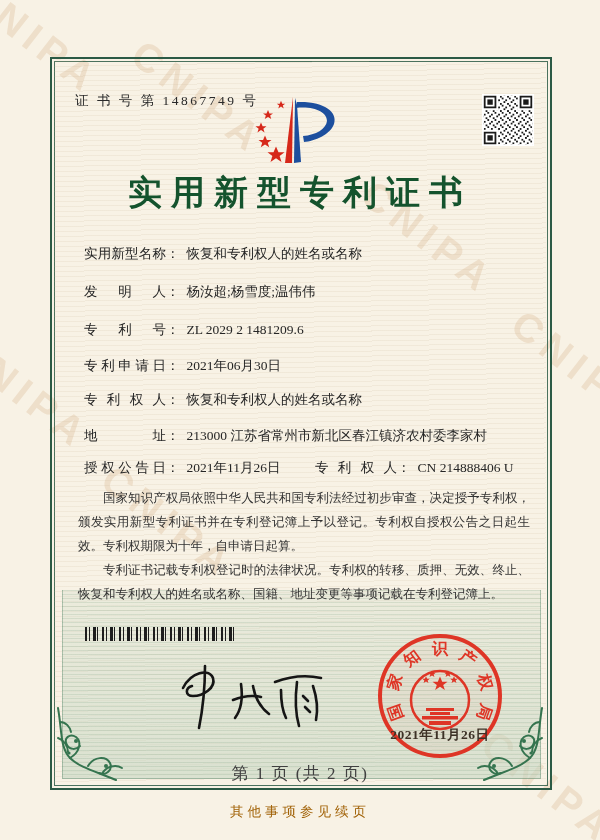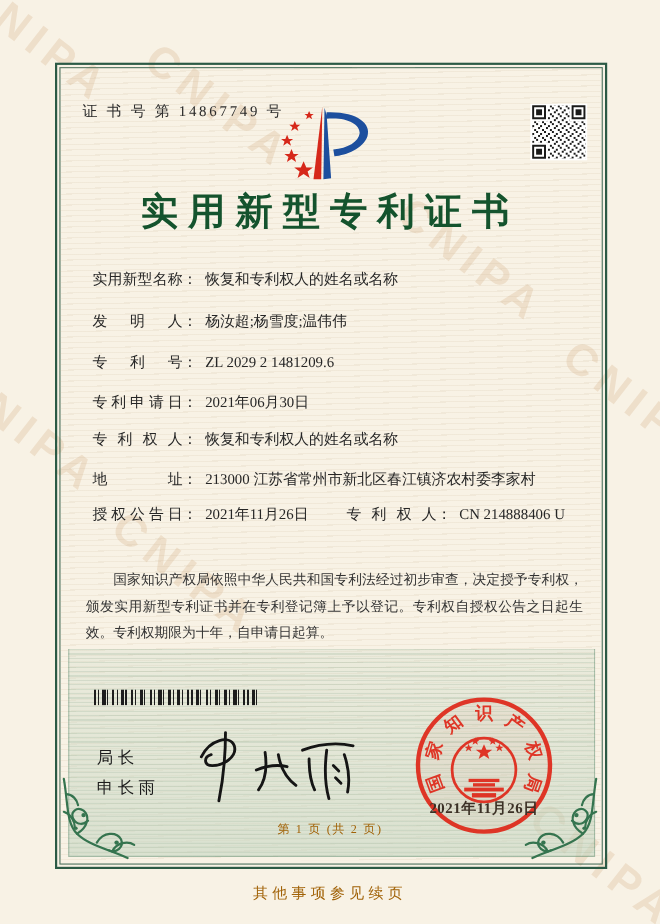--- a/index.html
+++ b/index.html
@@ -50,21 +50,21 @@
   .fields{position:absolute;left:84px;top:243px;width:450px;font-size:13.5px;color:#262626;}
   .frow{position:absolute;left:0;white-space:nowrap;}
   .flabel{
     display:inline-block;width:82px;vertical-align:bottom;
     text-align:justify;text-align-last:justify;
   }
   .fcolon{margin-right:7px;}
   .fgroup2{position:absolute;left:231px;top:0;white-space:nowrap;}
   .body-text{
     position:absolute;left:78px;top:486px;width:452px;
-    font-size:12.5px;line-height:24px;text-align:justify;color:#333;margin-top:29px;
+    font-size:12.5px;line-height:24px;text-align:justify;color:#333;
   }
   .body-text p{margin:0;text-indent:2em;}
   .barcode{
     position:absolute;left:85px;top:627px;width:152px;height:14px;
     background:repeating-linear-gradient(90deg,
       #1d1d1d 0 2px, transparent 2px 4px,
       #1d1d1d 4px 5px, transparent 5px 8px,
       #1d1d1d 8px 11px, transparent 11px 12px,
       #1d1d1d 12px 13px, transparent 13px 17px);
   }
@@ -73,22 +73,22 @@
     font-family:"Liberation Sans","DejaVu Sans",sans-serif;
     font-size:15px;font-weight:500;letter-spacing:4px;line-height:27px;color:#1c1c1c;
   }
   .signature{position:absolute;left:165px;top:660px;}
   .seal{position:absolute;left:372px;top:628px;}
   .seal-date{
     position:absolute;left:366px;top:726px;width:148px;text-align:center;
     font-size:13.5px;font-weight:700;letter-spacing:.5px;color:#3c3126;
   }
   .page-info{
-    position:absolute;left:0;top:746px;width:600px;text-align:center;
-    font-size:11px;letter-spacing:1.5px;color:#a16207;
+    position:absolute;left:0;top:762px;width:600px;text-align:center;
+    font-size:17px;letter-spacing:1.5px;color:#404040;
   }
   .continuation{
     position:absolute;left:0;top:803px;width:600px;text-align:center;
     font-size:13.5px;letter-spacing:4px;color:#a16207;
   }
   .corner{position:absolute;z-index:2;}
   .corner-left{left:54px;top:704px;}
   .corner-right{left:458px;top:704px;transform:scaleX(-1);}
 </style>
 </head>
@@ -207,28 +207,25 @@
       <div class="frow" style="top:216px">
         <span class="flabel">授权公告日</span><span class="fcolon">：</span><span class="fval">2021年11月26日</span>
         <span class="fgroup2">
           <span class="flabel">专利权人</span><span class="fcolon">：</span><span class="fval">CN 214888406 U</span>
         </span>
       </div>
     </div>
 
     <div class="body-text">
       <p>国家知识产权局依照中华人民共和国专利法经过初步审查，决定授予专利权，颁发实用新型专利证书并在专利登记簿上予以登记。专利权自授权公告之日起生效。专利权期限为十年，自申请日起算。</p>
+      <p>专利证书记载专利权登记时的法律状况。专利权的转移、质押、无效、终止、恢复和专利权人的姓名或名称、国籍、地址变更等事项记载在专利登记簿上。</p>
     </div>
 
     <div class="barcode"></div>
 
-    <div class="director">
-      <div>局长</div>
-      <div>申长雨</div>
-    </div>
 
     <svg class="signature" width="160" height="70" viewBox="0 0 160 70">
       <g stroke="#151515" stroke-width="2.6" fill="none" stroke-linecap="round">
         <path d="M18,28 C26,12 44,8 48,18 C51,28 38,36 28,36 C20,36 20,28 27,26"></path>
         <path d="M40,6 C40,26 38,48 34,68"></path>
         <path d="M76,24 C78,38 76,50 70,58"></path>
         <path d="M68,40 C78,36 88,35 96,37"></path>
         <path d="M88,26 C90,38 96,48 104,54"></path>
         <path d="M110,22 C126,16 142,15 156,18"></path>
         <path d="M132,22 C130,38 130,52 134,66"></path>

